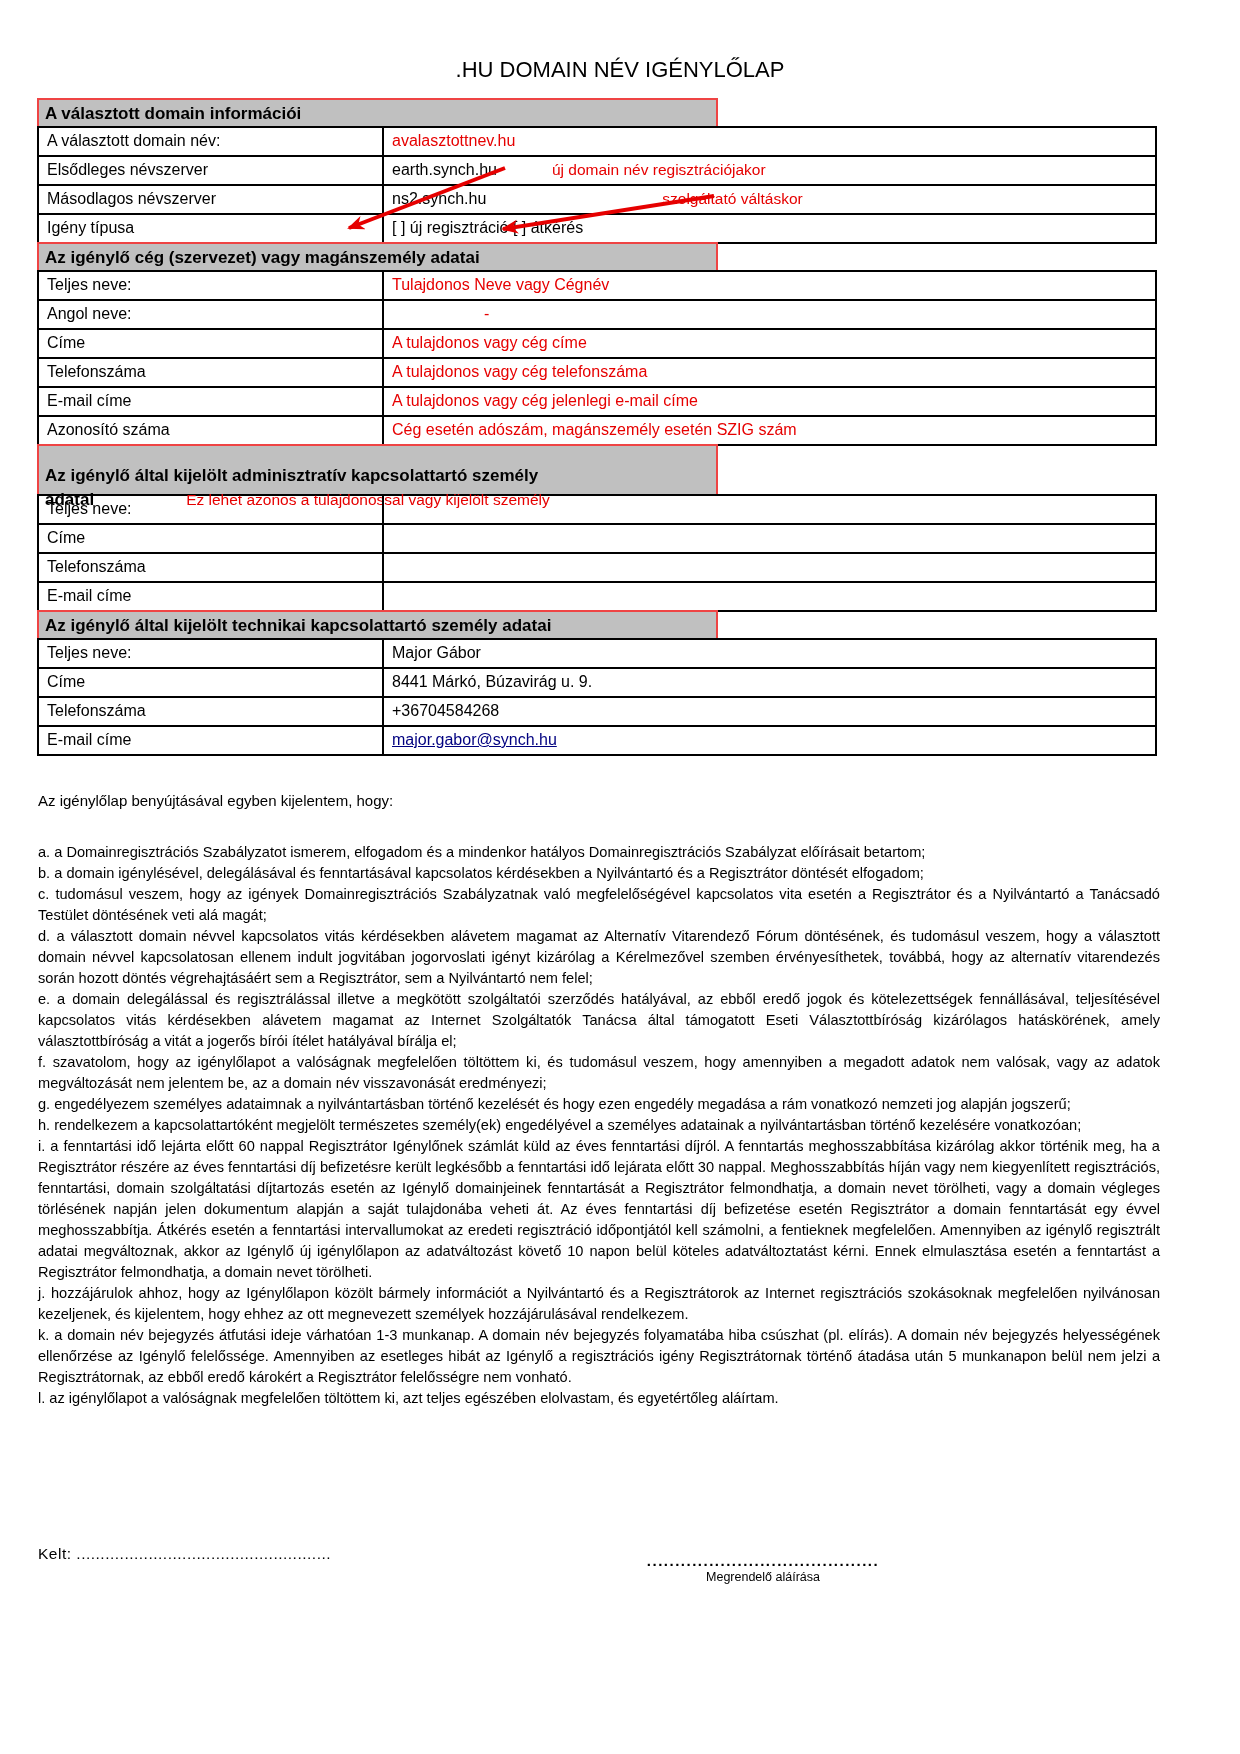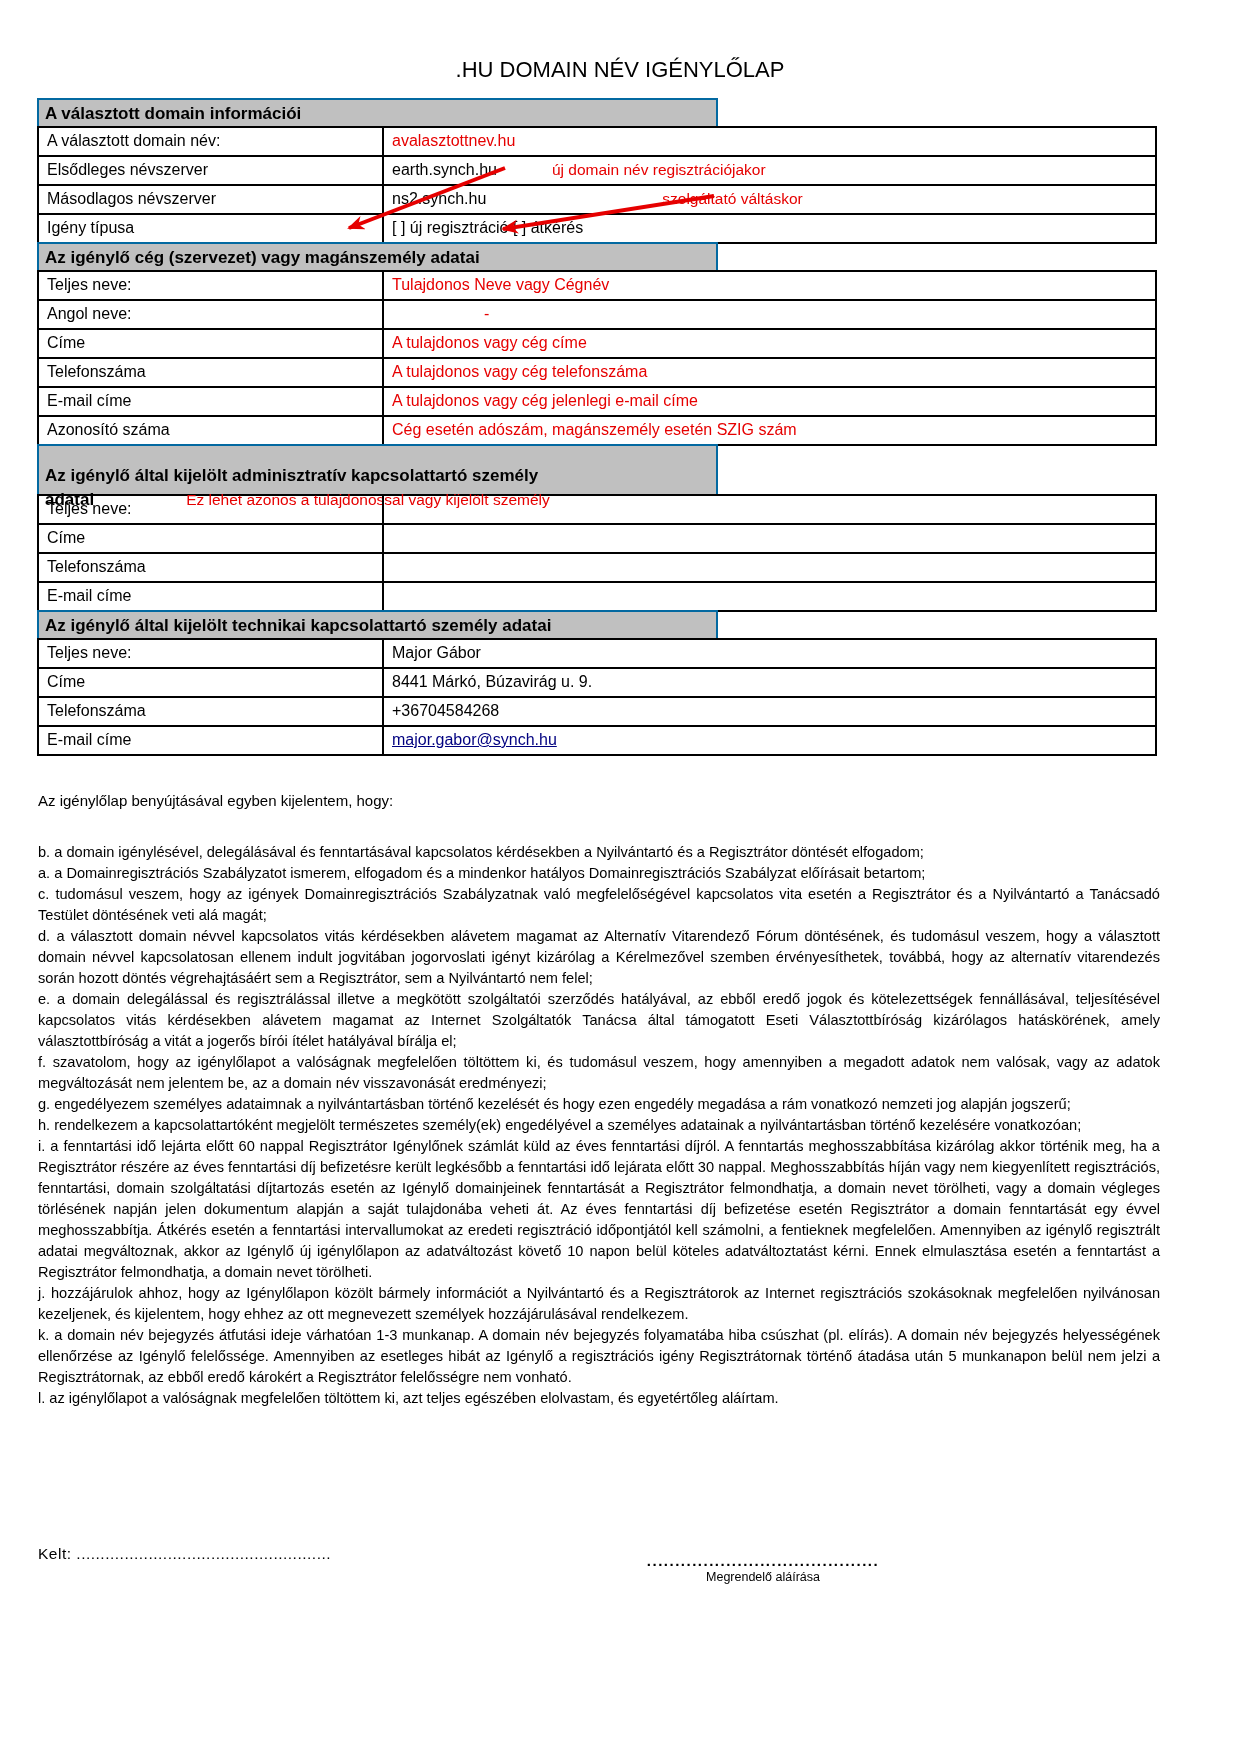--- a/index.html
+++ b/index.html
@@ -1,21 +1,21 @@
 <!DOCTYPE html>
 <html style="--red: #e60000; --graybg: #c0c0c0; --linkblue: #000080;"><head>
 <meta charset="utf-8">
 <style>
   html,body{margin:0;padding:0;background:#fff;}
   .page{position:relative;width:1240px;height:1754px;background:#fff;overflow:hidden;
         font-family:"Liberation Sans",sans-serif;color:#000;}
   .letterhead{position:absolute;top:20px;left:38px;width:1170px;font-size:12.5px;white-space:nowrap;}
   .title{position:absolute;top:57px;left:0;width:100%;text-align:center;font-size:22px;}
   #form-tables{position:absolute;top:98px;left:37px;width:1120px;}
-  .section-header{box-sizing:border-box;width:681px;background:var(--graybg);border:2px solid #0369a1;
+  .section-header{box-sizing:border-box;width:681px;background:var(--graybg);border:2px solid #ef4444;
                   height:30px;margin-top:-2px;font-weight:bold;font-size:17px;padding:1px 6px;line-height:25px;
                   white-space:nowrap;}
   #form-tables > :first-child{margin-top:0;}
   .section-header.two-line{height:52px;line-height:24px;padding-top:18px;}
   .header-annotation{color:var(--red);font-weight:normal;font-size:15.5px;margin-left:92px;}
   .form-row{box-sizing:border-box;display:flex;width:1120px;height:31px;border:2px solid #000;margin-top:-2px;background:#fff;}
   .cell-label{box-sizing:border-box;width:345px;border-right:2px solid #000;padding:4px 0 0 8px;font-size:16px;white-space:nowrap;}
   .cell-value{box-sizing:border-box;flex:1;padding:4px 0 12px 8px;font-size:16px;position:relative;white-space:nowrap;}
   .value.red{color:var(--red);}
   .value.indent{padding-left:92px;display:inline-block;}
@@ -130,22 +130,22 @@
         <path class="arrow-head" d="M17,7 L0,0 L5,7 L0,14 Z"></path>
       </marker>
     </defs>
     <line class="arrow-line" x1="505" y1="168" x2="349" y2="228" marker-end="url(#ah)"></line>
     <line class="arrow-line" x1="714" y1="196" x2="503" y2="229" marker-end="url(#ah)"></line>
   </svg>
 
   <div class="declaration">
     <p class="decl-intro">Az igénylőlap benyújtásával egyben kijelentem, hogy:</p>
     <div id="decl-items">
+        <p class="decl-item">a. a Domainregisztrációs Szabályzatot ismerem, elfogadom és a mindenkor hatályos Domainregisztrációs Szabályzat előírásait betartom;</p>
         <p class="decl-item">b. a domain igénylésével, delegálásával és fenntartásával kapcsolatos kérdésekben a Nyilvántartó és a Regisztrátor döntését elfogadom;</p>
-        <p class="decl-item">a. a Domainregisztrációs Szabályzatot ismerem, elfogadom és a mindenkor hatályos Domainregisztrációs Szabályzat előírásait betartom;</p>
         <p class="decl-item">c. tudomásul veszem, hogy az igények Domainregisztrációs Szabályzatnak való megfelelőségével kapcsolatos vita esetén a Regisztrátor és a Nyilvántartó a Tanácsadó Testület döntésének veti alá magát;</p>
         <p class="decl-item">d. a választott domain névvel kapcsolatos vitás kérdésekben alávetem magamat az Alternatív Vitarendező Fórum döntésének, és tudomásul veszem, hogy a választott domain névvel kapcsolatosan ellenem indult jogvitában jogorvoslati igényt kizárólag a Kérelmezővel szemben érvényesíthetek, továbbá, hogy az alternatív vitarendezés során hozott döntés végrehajtásáért sem a Regisztrátor, sem a Nyilvántartó nem felel;</p>
         <p class="decl-item">e. a domain delegálással és regisztrálással illetve a megkötött szolgáltatói szerződés hatályával, az ebből eredő jogok és kötelezettségek fennállásával, teljesítésével kapcsolatos vitás kérdésekben alávetem magamat az Internet Szolgáltatók Tanácsa által támogatott Eseti Választottbíróság kizárólagos hatáskörének, amely választottbíróság a vitát a jogerős bírói ítélet hatályával bírálja el;</p>
         <p class="decl-item">f. szavatolom, hogy az igénylőlapot a valóságnak megfelelően töltöttem ki, és tudomásul veszem, hogy amennyiben a megadott adatok nem valósak, vagy az adatok megváltozását nem jelentem be, az a domain név visszavonását eredményezi;</p>
         <p class="decl-item">g. engedélyezem személyes adataimnak a nyilvántartásban történő kezelését és hogy ezen engedély megadása a rám vonatkozó nemzeti jog alapján jogszerű;</p>
         <p class="decl-item">h. rendelkezem a kapcsolattartóként megjelölt természetes személy(ek) engedélyével a személyes adatainak a nyilvántartásban történő kezelésére vonatkozóan;</p>
         <p class="decl-item">i. a fenntartási idő lejárta előtt 60 nappal Regisztrátor Igénylőnek számlát küld az éves fenntartási díjról. A fenntartás meghosszabbítása kizárólag akkor történik meg, ha a Regisztrátor részére az éves fenntartási díj befizetésre került legkésőbb a fenntartási idő lejárata előtt 30 nappal. Meghosszabbítás híján vagy nem kiegyenlített regisztrációs, fenntartási, domain szolgáltatási díjtartozás esetén az Igénylő domainjeinek fenntartását a Regisztrátor felmondhatja, a domain nevet törölheti, vagy a domain végleges törlésének napján jelen dokumentum alapján a saját tulajdonába veheti át. Az éves fenntartási díj befizetése esetén Regisztrátor a domain fenntartását egy évvel meghosszabbítja. Átkérés esetén a fenntartási intervallumokat az eredeti regisztráció időpontjától kell számolni, a fentieknek megfelelően. Amennyiben az igénylő regisztrált adatai megváltoznak, akkor az Igénylő új igénylőlapon az adatváltozást követő 10 napon belül köteles adatváltoztatást kérni. Ennek elmulasztása esetén a fenntartást a Regisztrátor felmondhatja, a domain nevet törölheti.</p>
         <p class="decl-item">j. hozzájárulok ahhoz, hogy az Igénylőlapon közölt bármely információt a Nyilvántartó és a Regisztrátorok az Internet regisztrációs szokásoknak megfelelően nyilvánosan kezeljenek, és kijelentem, hogy ehhez az ott megnevezett személyek hozzájárulásával rendelkezem.</p>
         <p class="decl-item">k. a domain név bejegyzés átfutási ideje várhatóan 1-3 munkanap. A domain név bejegyzés folyamatába hiba csúszhat (pl. elírás). A domain név bejegyzés helyességének ellenőrzése az Igénylő felelőssége. Amennyiben az esetleges hibát az Igénylő a regisztrációs igény Regisztrátornak történő átadása után 5 munkanapon belül nem jelzi a Regisztrátornak, az ebből eredő károkért a Regisztrátor felelősségre nem vonható.</p>
         <p class="decl-item">l. az igénylőlapot a valóságnak megfelelően töltöttem ki, azt teljes egészében elolvastam, és egyetértőleg aláírtam.</p>

